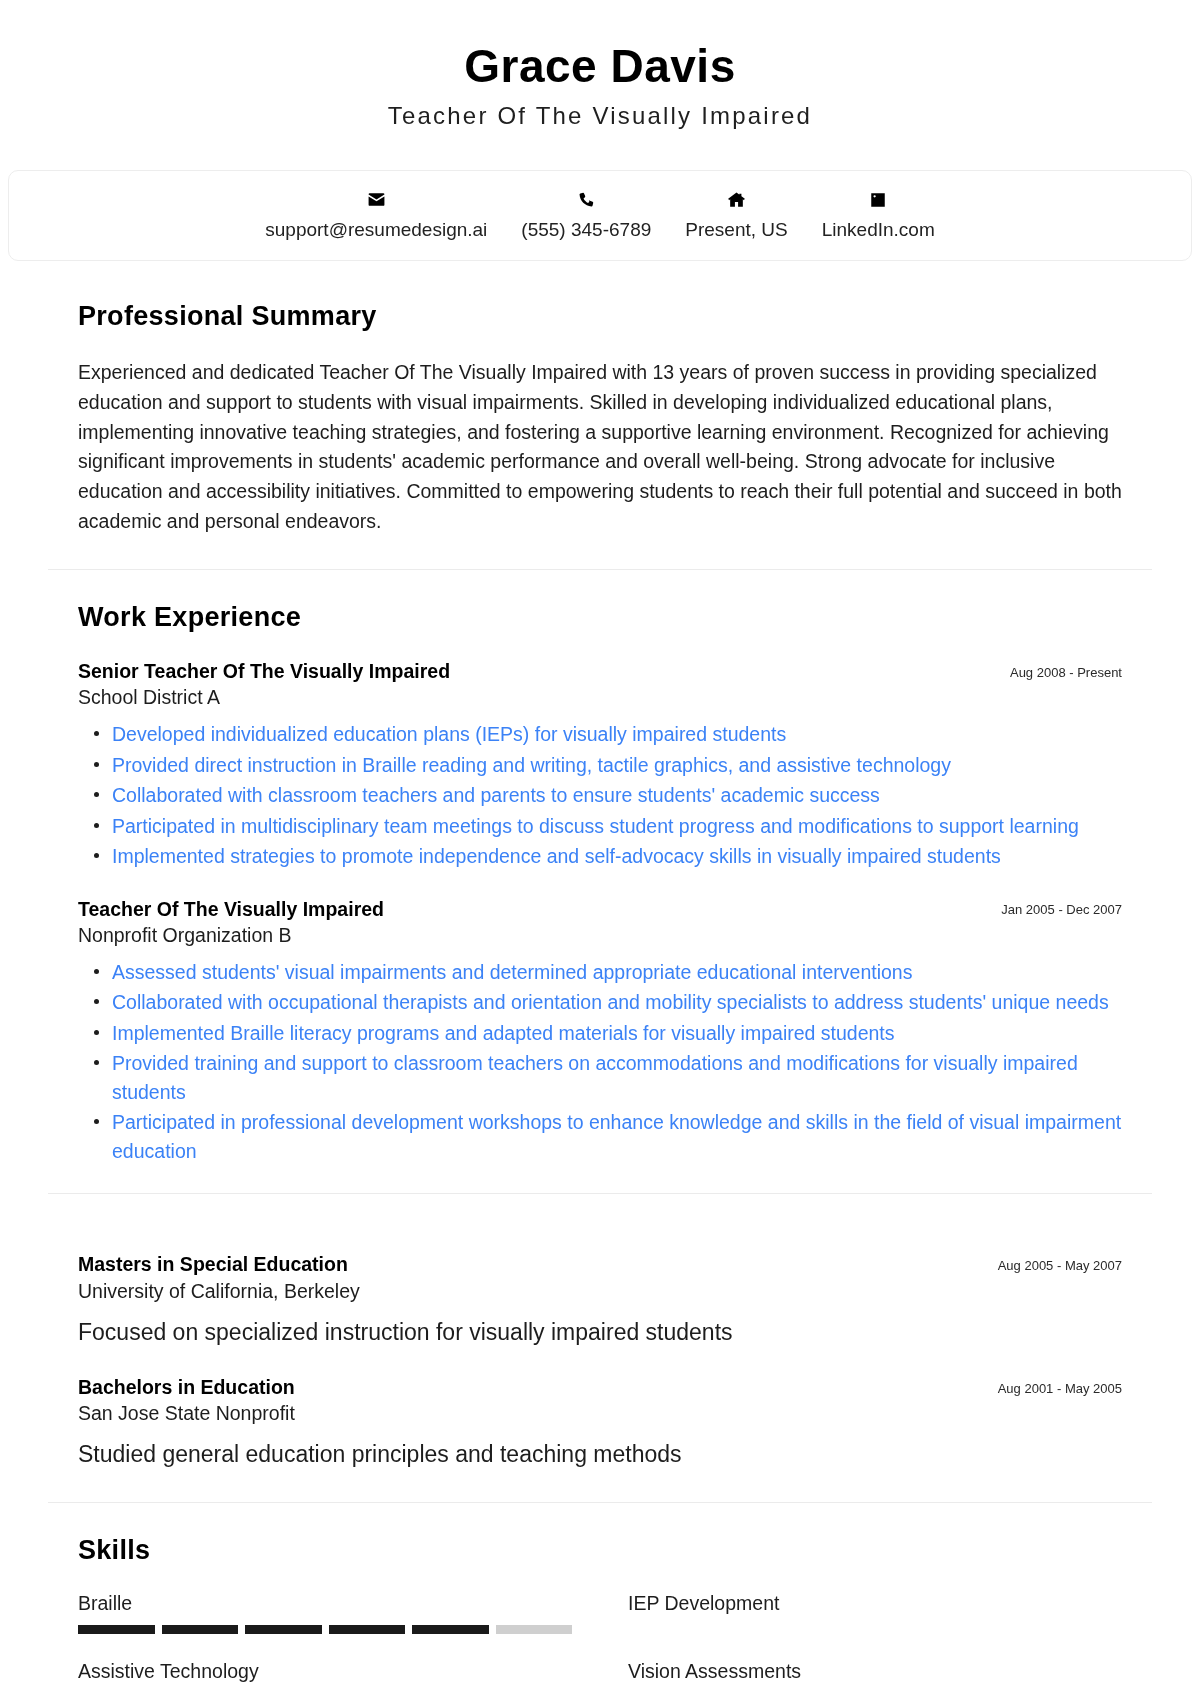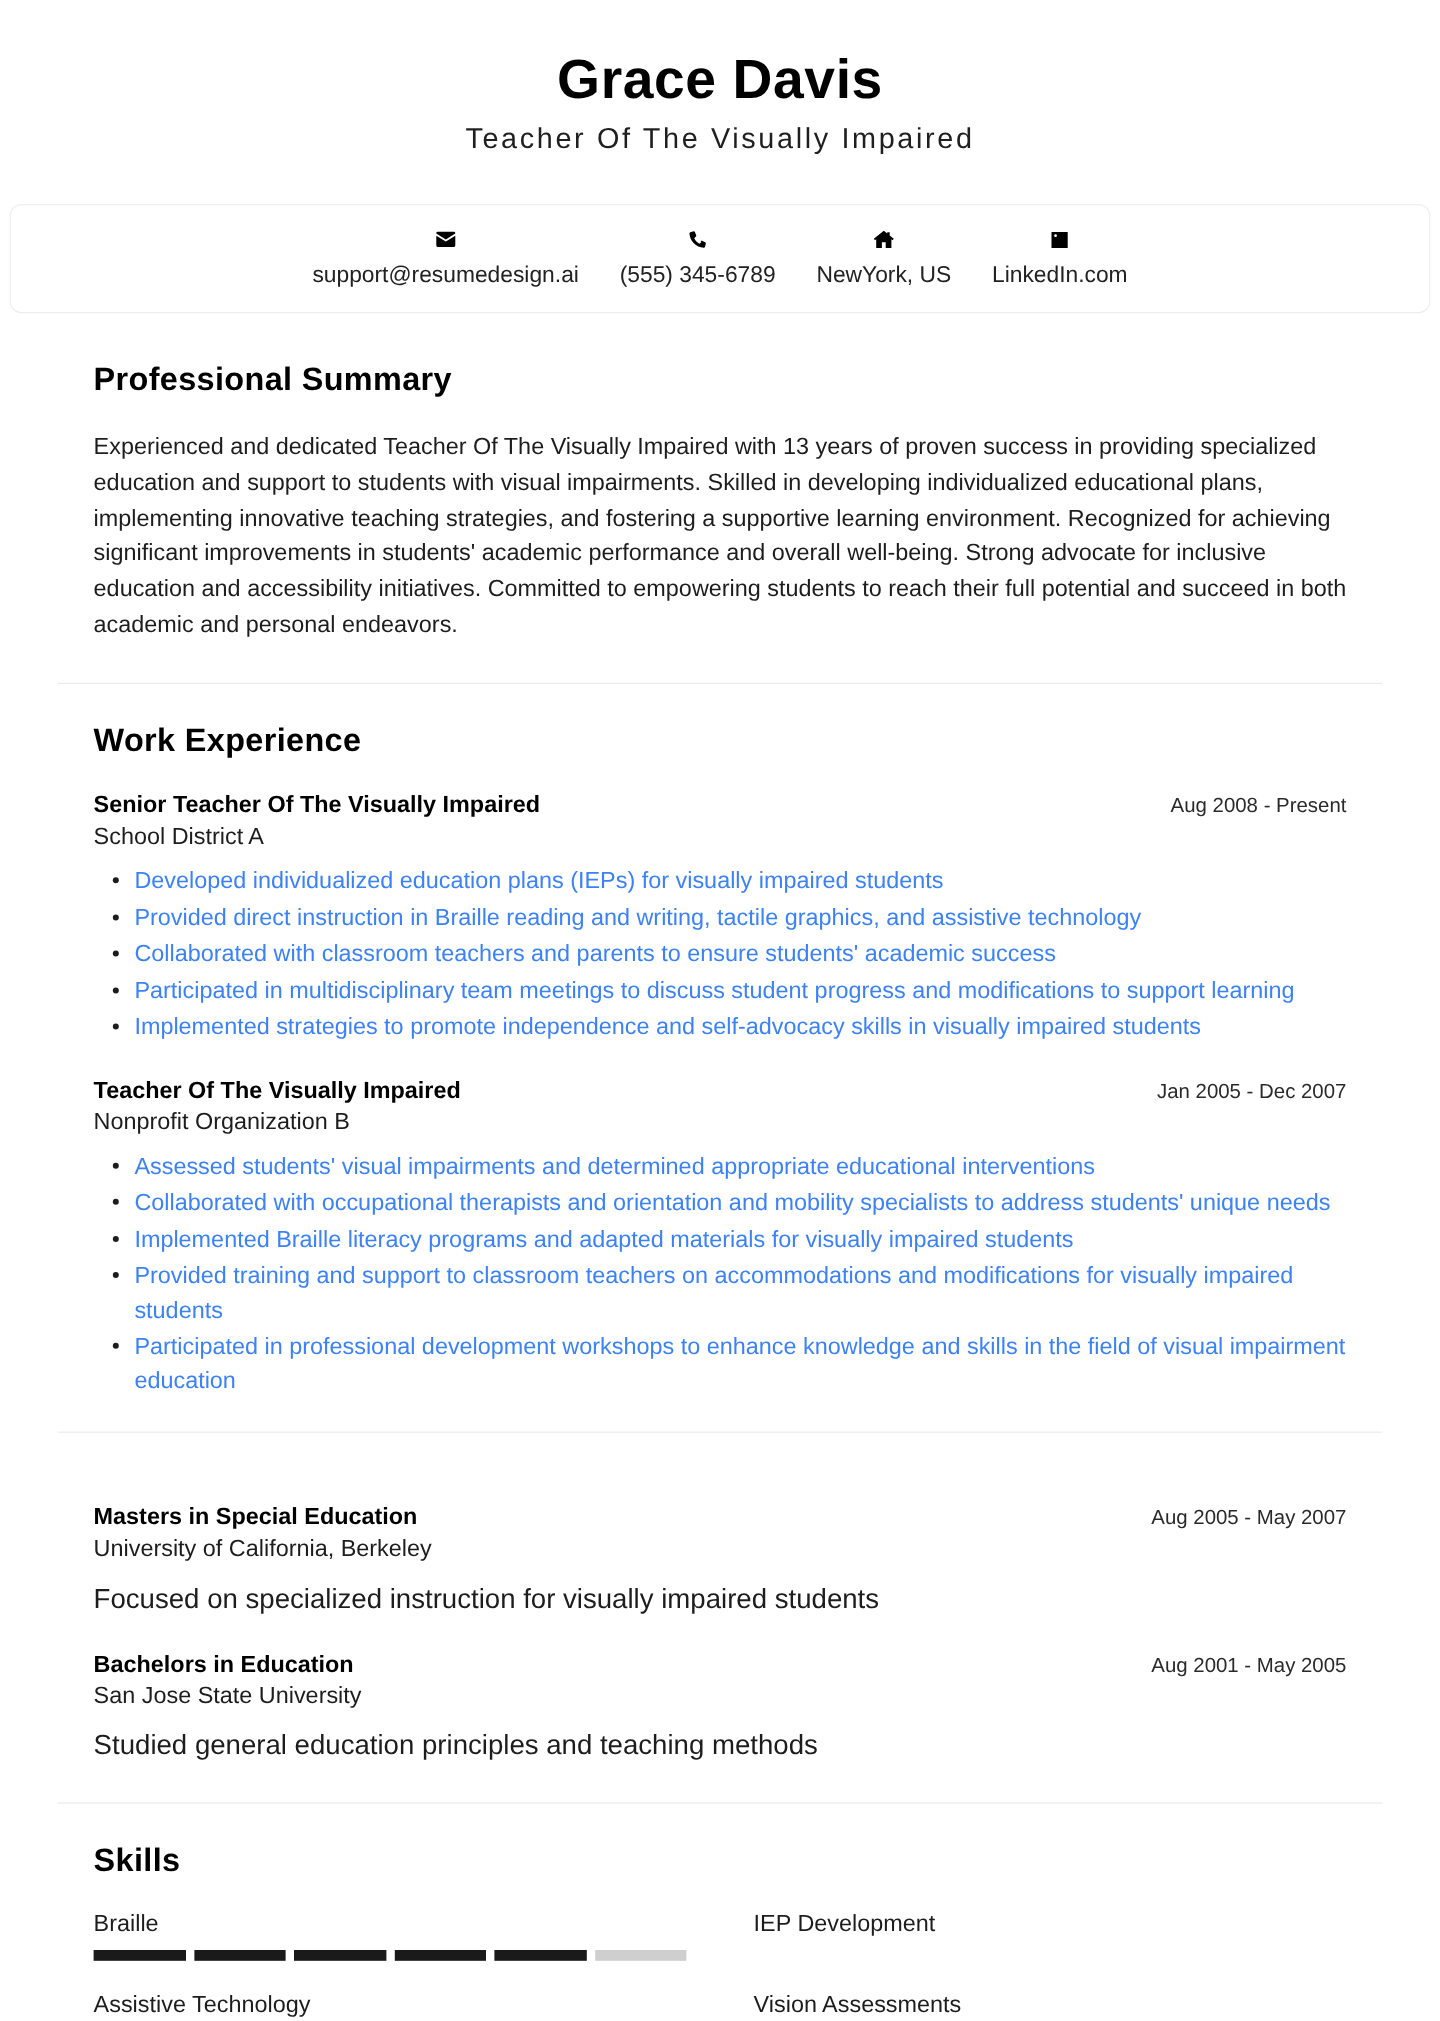--- a/index.html
+++ b/index.html
@@ -104,21 +104,21 @@
     align-items: center;
     justify-content: space-between;
   }
   .entry-role {
     font-size: 19.5px;
     font-weight: bold;
     color: #000000;
     line-height: 1.25;
   }
   .entry-date {
-    font-size: 17px;
+    font-size: 13px;
     color: #2a2a2a;
     white-space: nowrap;
     padding-top: 2px;
   }
   .entry-org {
     margin-top: 3px;
     font-size: 19.5px;
     color: #1d1d1d;
   }
   .bullets {
@@ -203,21 +203,21 @@
       </span>
       <span>(555) 345-6789</span>
     </span>
 
     <span class="contact-item">
       <span class="ico">
         <svg width="19" height="19" viewBox="0 0 24 24" fill="currentColor">
             <path d="M12 3L1.5 11.2l1.2 1.6L4 11.8V21h6v-6h4v6h6v-9.2l1.3 1 1.2-1.6L12 3zm6.2 5.3V4.6h-2.6v1.6l2.6 2.1z"></path>
           </svg>
       </span>
-      <span>NewYork, US</span>
+      <span>Present, US</span>
     </span>
 
     <span class="contact-item">
       <span class="ico">
         <svg width="18" height="18" viewBox="0 0 24 24" fill="currentColor">
             <path d="M3 3h18v18H3V3zm3.2 6.6h2.6V18H6.2V9.6zm1.3-4a1.5 1.5 0 1 0 0 3.1 1.5 1.5 0 0 0 0-3.1zM10.6 9.6h2.5v1.1h.1c.35-.65 1.2-1.35 2.5-1.35 2.7 0 3.2 1.75 3.2 4.05V18h-2.6v-3.8c0-.9 0-2.1-1.3-2.1s-1.5 1-1.5 2v3.9h-2.6V9.6z"></path>
           </svg>
       </span>
       <span>LinkedIn.com</span>
     </span>
@@ -273,21 +273,21 @@
       </div>
       <div class="entry-org">University of California, Berkeley</div>
       <div class="entry-desc">Focused on specialized instruction for visually impaired students</div>
     </div>
 
     <div class="entry">
       <div class="entry-head">
         <div class="entry-role">Bachelors in Education</div>
         <div class="entry-date">Aug 2001 - May 2005</div>
       </div>
-      <div class="entry-org">San Jose State University</div>
+      <div class="entry-org">San Jose State Nonprofit</div>
       <div class="entry-desc">Studied general education principles and teaching methods</div>
     </div>
   </div>
   <div class="divider"></div>
 
   <div class="section skills-section">
     <div class="section-title">Skills</div>
     <div class="skills-grid" id="skills-grid">
         <div class="skill-cell">
           <div class="skill-name">Braille</div>

